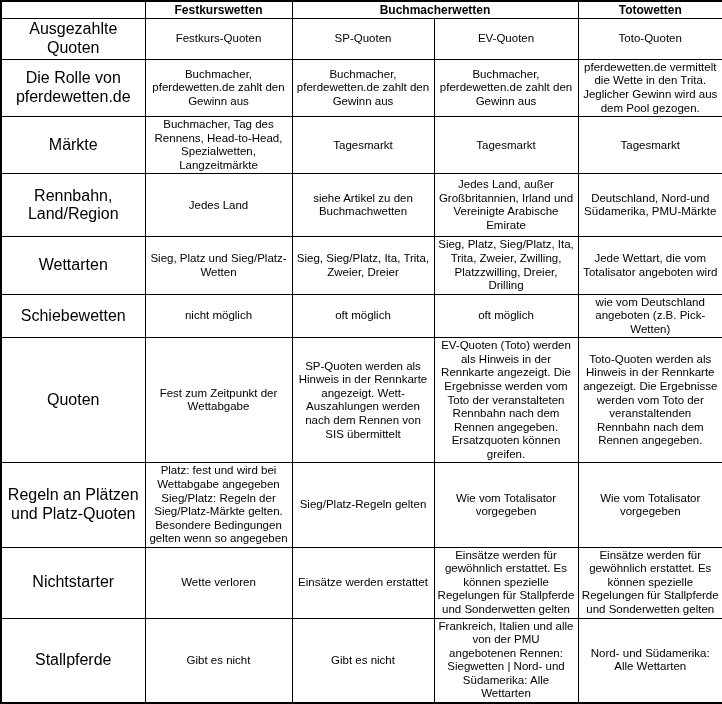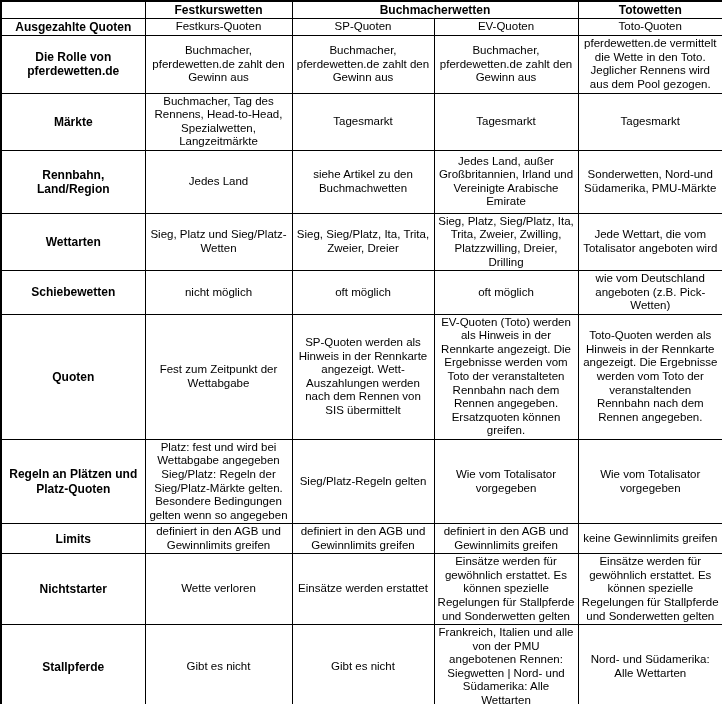--- a/index.html
+++ b/index.html
@@ -27,22 +27,22 @@
     line-height: 1.18;
     font-weight: normal;
     overflow: hidden;
     word-wrap: break-word;
   }
   table.compare th.group-header {
     font-size: 12px;
     font-weight: bold;
   }
   table.compare th.row-header {
-    font-size: 12px;
-    font-weight: bold;
+    font-size: 16px;
+    font-weight: normal;
   }
   tr.r-group   { height: 17px; }
   tr.r-sub     { height: 17px; }
   tr.r-rolle   { height: 56px; }
   tr.r-maerkte { height: 43px; }
   tr.r-rennbahn{ height: 63px; }
   tr.r-wettart { height: 36px; }
   tr.r-schiebe { height: 40px; }
   tr.r-quoten  { height: 105px; }
   tr.r-anzahl  { height: 78px; }
@@ -76,37 +76,37 @@
     <td>SP-Quoten</td>
     <td>EV-Quoten</td>
     <td>Toto-Quoten</td>
   </tr>
 
   <tr class="r-rolle">
     <th class="row-header">Die Rolle von pferdewetten.de</th>
     <td>Buchmacher, pferdewetten.de zahlt den Gewinn aus</td>
     <td>Buchmacher, pferdewetten.de zahlt den Gewinn aus</td>
     <td>Buchmacher, pferdewetten.de zahlt den Gewinn aus</td>
-    <td>pferdewetten.de vermittelt die Wette in den Toto. Jeglicher Rennens wird aus dem Pool gezogen.</td>
+    <td>pferdewetten.de vermittelt die Wette in den Trita. Jeglicher Gewinn wird aus dem Pool gezogen.</td>
   </tr>
 
   <tr class="r-maerkte">
     <th class="row-header">Märkte</th>
     <td>Buchmacher, Tag des Rennens, Head-to-Head, Spezialwetten, Langzeitmärkte</td>
     <td>Tagesmarkt</td>
     <td>Tagesmarkt</td>
     <td>Tagesmarkt</td>
   </tr>
 
   <tr class="r-rennbahn">
     <th class="row-header">Rennbahn, Land/Region</th>
     <td>Jedes Land</td>
     <td>siehe Artikel zu den Buchmachwetten</td>
     <td>Jedes Land, außer Großbritannien, Irland und Vereinigte Arabische Emirate</td>
-    <td>Sonderwetten, Nord-und Südamerika, PMU-Märkte</td>
+    <td>Deutschland, Nord-und Südamerika, PMU-Märkte</td>
   </tr>
 
   <tr class="r-wettart">
     <th class="row-header">Wettarten</th>
     <td>Sieg, Platz und Sieg/Platz-Wetten</td>
     <td>Sieg, Sieg/Platz, Ita, Trita, Zweier, Dreier</td>
     <td>Sieg, Platz, Sieg/Platz, Ita, Trita, Zweier, Zwilling, Platzzwilling, Dreier, Drilling</td>
     <td>Jede Wettart, die vom Totalisator angeboten wird</td>
   </tr>
 
@@ -127,27 +127,20 @@
   </tr>
 
   <tr class="r-anzahl">
     <th class="row-header">Regeln an Plätzen und Platz-Quoten</th>
     <td>Platz: fest und wird bei Wettabgabe angegeben Sieg/Platz: Regeln der Sieg/Platz-Märkte gelten. Besondere Bedingungen gelten wenn so angegeben</td>
     <td>Sieg/Platz-Regeln gelten</td>
     <td>Wie vom Totalisator vorgegeben</td>
     <td>Wie vom Totalisator vorgegeben</td>
   </tr>
 
-  <tr class="r-limits">
-    <th class="row-header">Limits</th>
-    <td>definiert in den AGB und Gewinnlimits greifen</td>
-    <td>definiert in den AGB und Gewinnlimits greifen</td>
-    <td>definiert in den AGB und Gewinnlimits greifen</td>
-    <td>keine Gewinnlimits greifen</td>
-  </tr>
 
   <tr class="r-nicht">
     <th class="row-header">Nichtstarter</th>
     <td>Wette verloren</td>
     <td>Einsätze werden erstattet</td>
     <td>Einsätze werden für gewöhnlich erstattet. Es können spezielle Regelungen für Stallpferde und Sonderwetten gelten</td>
     <td>Einsätze werden für gewöhnlich erstattet. Es können spezielle Regelungen für Stallpferde und Sonderwetten gelten</td>
   </tr>
 
   <tr class="r-stall">

